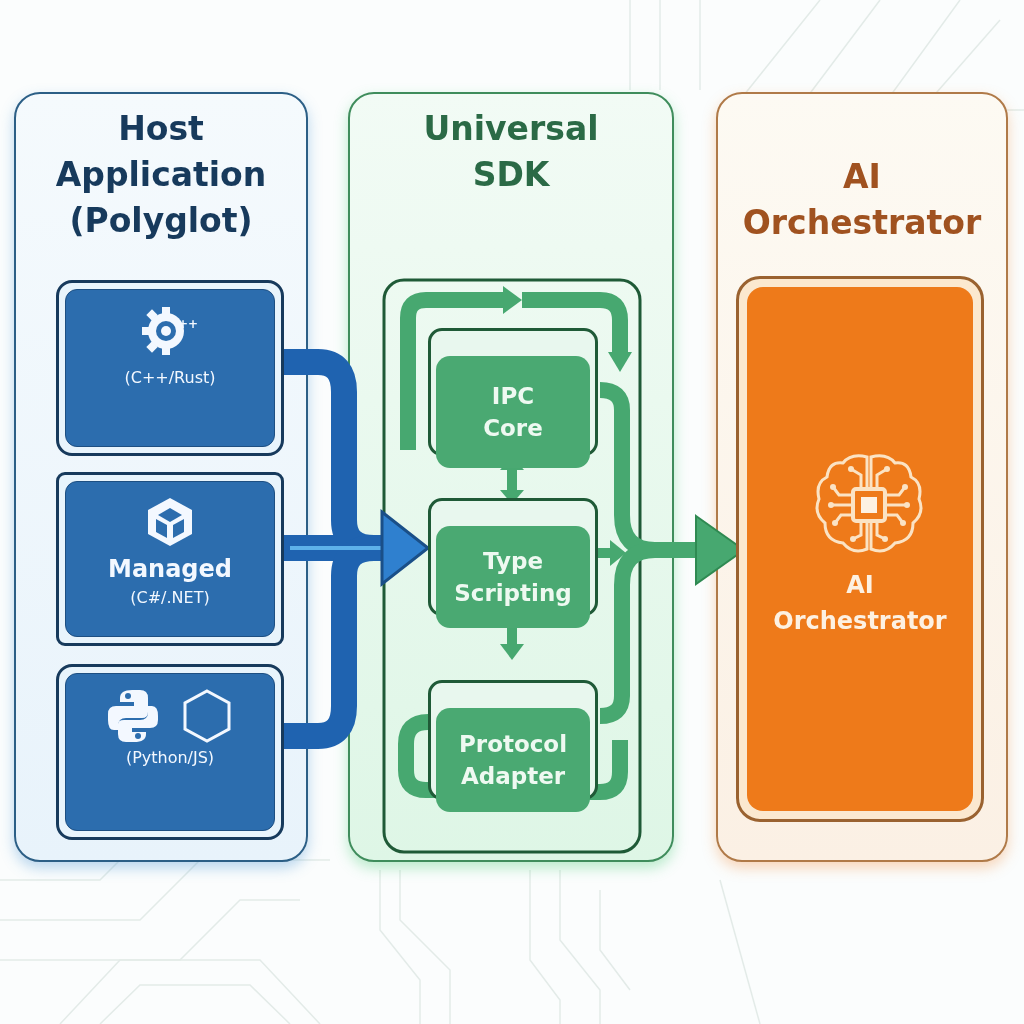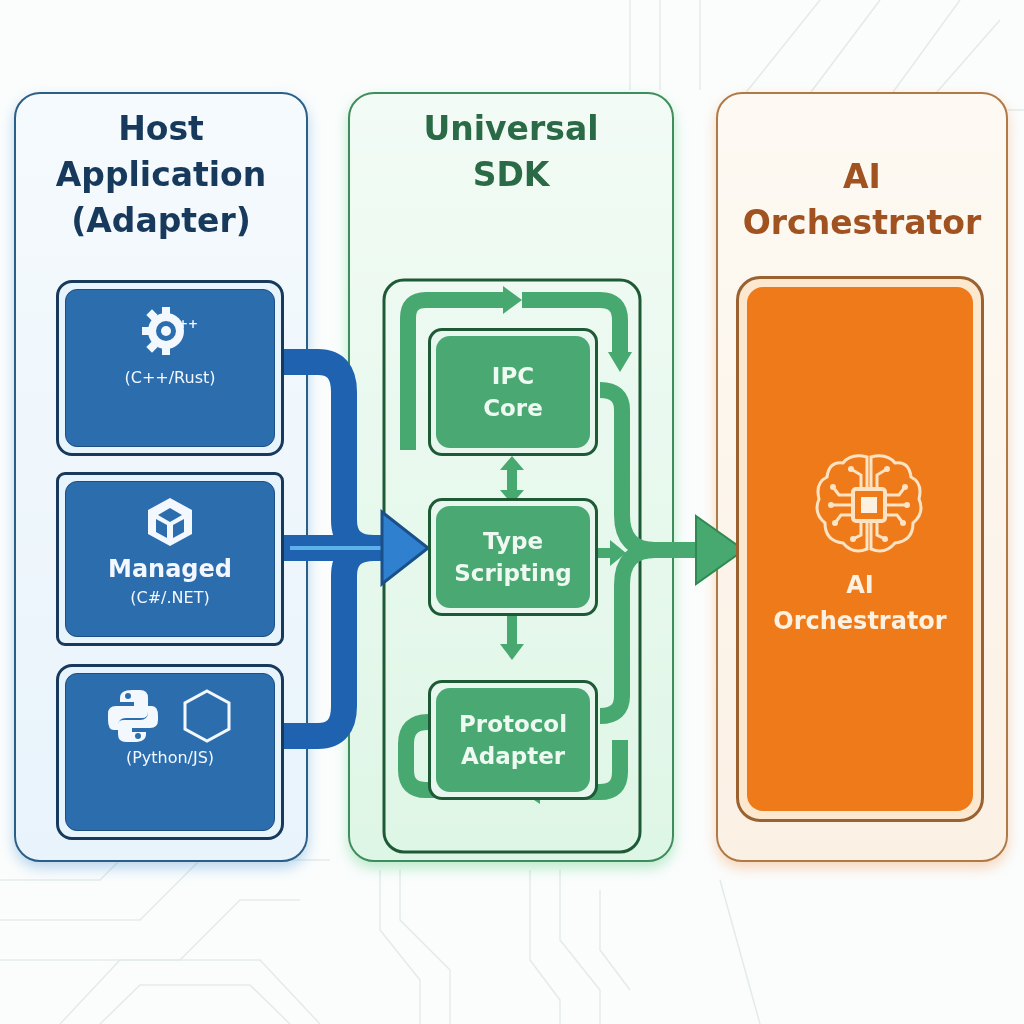--- a/index.html
+++ b/index.html
@@ -12,21 +12,21 @@
   .ptitle{position:absolute;left:0;right:0;top:12px;text-align:center;font-weight:bold;font-size:33px;line-height:46px;}
   .ptitle div{white-space:nowrap;text-align:center;}
   .t-host{color:#173a5c;}
   .t-sdk{color:#2b6a46;}
   .t-ai{color:#a05220;top:60px;}
   .bcard{position:absolute;left:56px;width:228px;border-radius:16px;background:#e8f4fc;border:3px solid #173a5c;box-sizing:border-box;padding:6px;}
   .bcard .inner{width:100%;height:100%;border-radius:12px;background:#2c6dae;border:1px solid #1d4f82;box-sizing:border-box;position:relative;text-align:center;color:#f3f8ff;}
   .bcard .lab{font-weight:bold;font-size:24px;line-height:30px;}
   .bcard .sub{font-size:16px;line-height:28px;}
   .gcard{position:absolute;left:428px;width:170px;border-radius:14px;background:#e8f7ee;border:3px solid #1f5a37;box-sizing:border-box;padding:5px;}
-  .gcard .inner{width:100%;height:100%;border-radius:14px;background:#4aa972;box-sizing:border-box;display:flex;flex-direction:column;align-items:center;justify-content:center;color:#eef9f1;font-weight:bold;font-size:23px;line-height:32px;}
+  .gcard .inner{width:100%;height:100%;border-radius:14px;background:#4aa972;box-sizing:border-box;display:flex;flex-direction:column;align-items:center;justify-content:center;color:#eef9f1;font-weight:bold;font-size:23px;line-height:32px;margin-top:20px;}
   .ocard{position:absolute;left:736px;top:276px;width:248px;height:546px;border-radius:24px;background:#fbe8cf;border:3px solid #9a6230;box-sizing:border-box;padding:8px;}
   .ocard .inner{width:100%;height:100%;border-radius:16px;background:#ee7a1a;position:relative;text-align:center;color:#fdf1e2;}
   .ocard .lab{position:absolute;left:0;right:0;top:280px;font-weight:bold;font-size:24px;line-height:36px;}
   .overlay{position:absolute;left:0;top:0;width:1024px;height:1024px;pointer-events:none;}
 </style>
 </head>
 <body>
 
 <svg class="bg-svg" viewBox="0 0 1024 1024">
   <g fill="none" stroke="#e3ebe8" stroke-width="1.5">
@@ -48,21 +48,21 @@
     <path d="M630 0 V90"></path>
     <path d="M660 0 V90"></path>
     <path d="M700 0 V90"></path>
   </g>
 </svg>
 
 <div class="panel panel-host">
   <div class="ptitle t-host">
     <div>Host</div>
     <div>Application</div>
-    <div>(Adapter)</div>
+    <div>(Polyglot)</div>
   </div>
 </div>
 
 <div class="panel panel-sdk">
   <div class="ptitle t-sdk">
     <div>Universal</div>
     <div>SDK</div>
   </div>
 </div>
 

